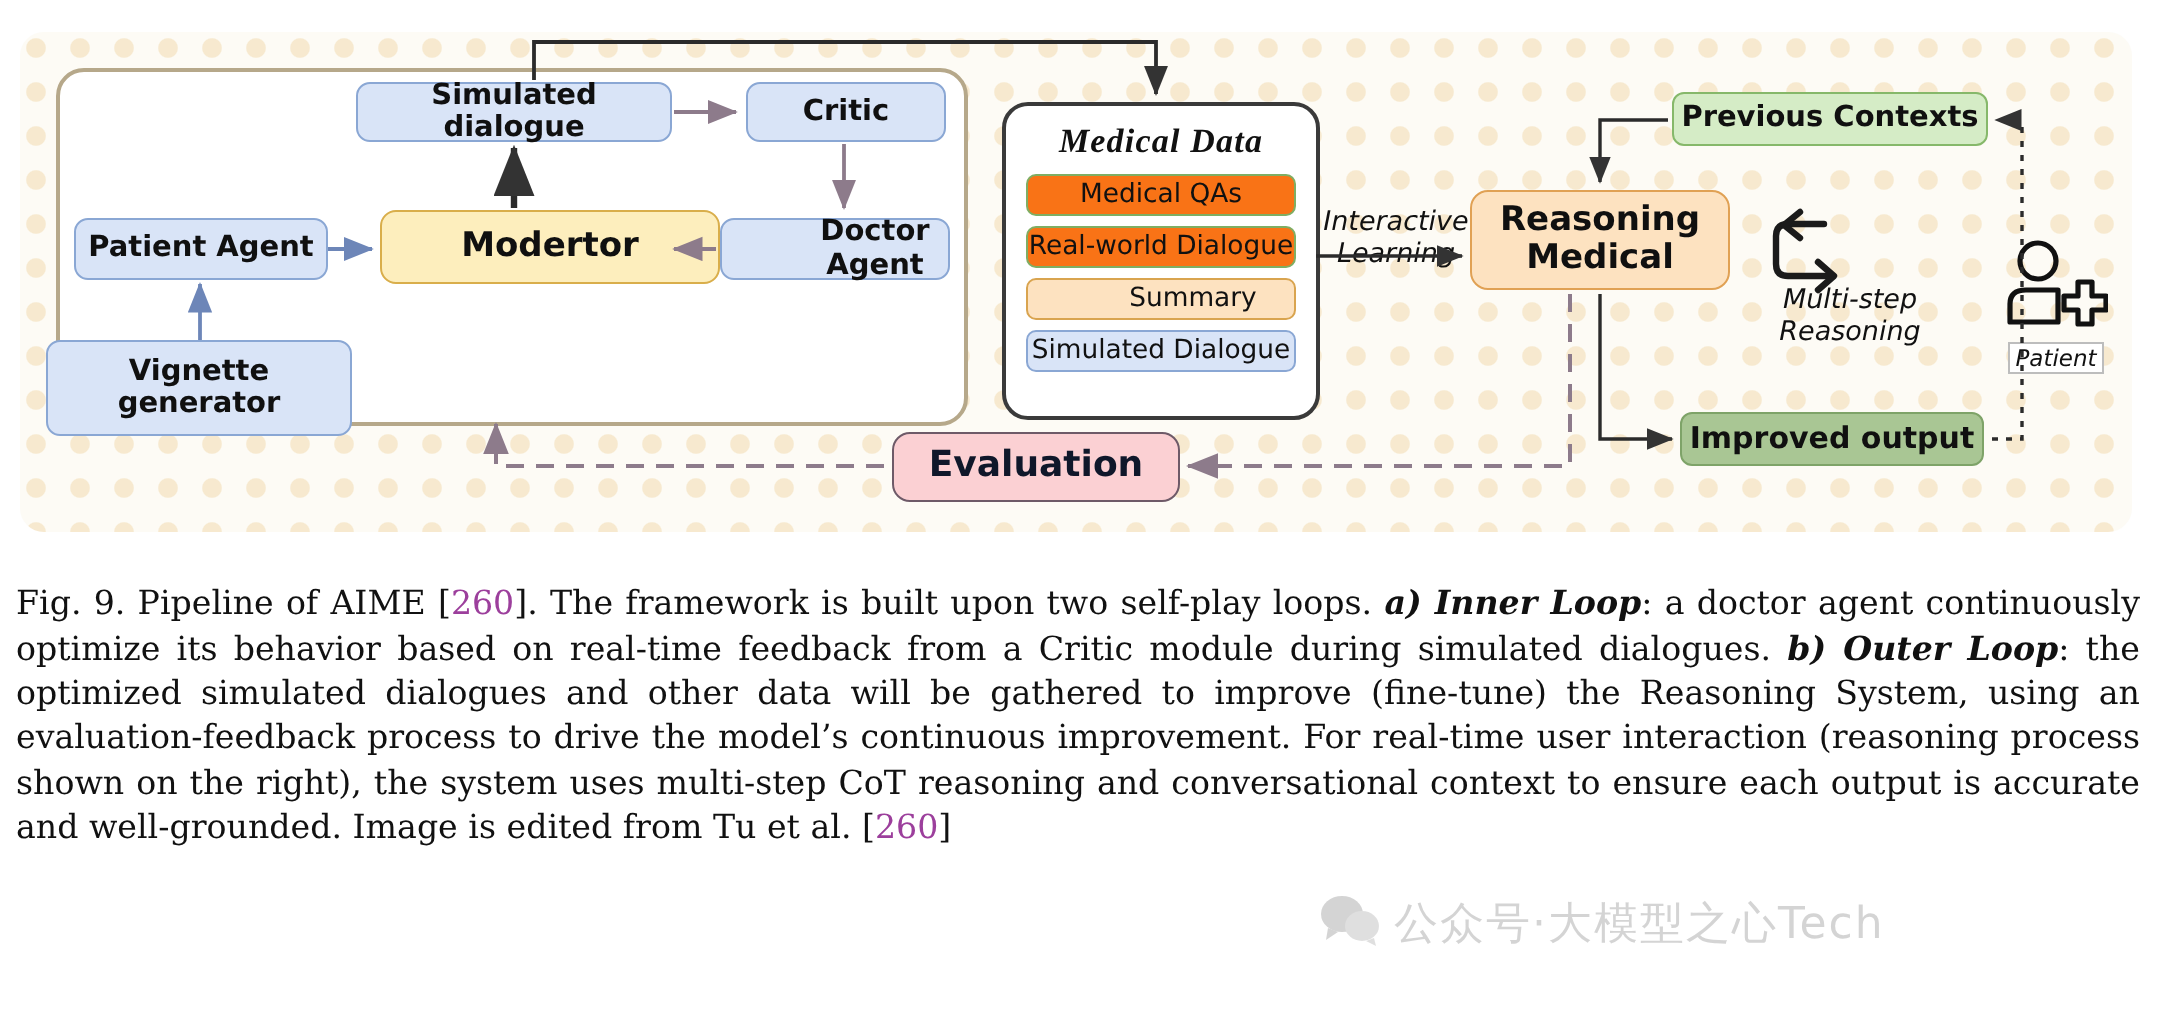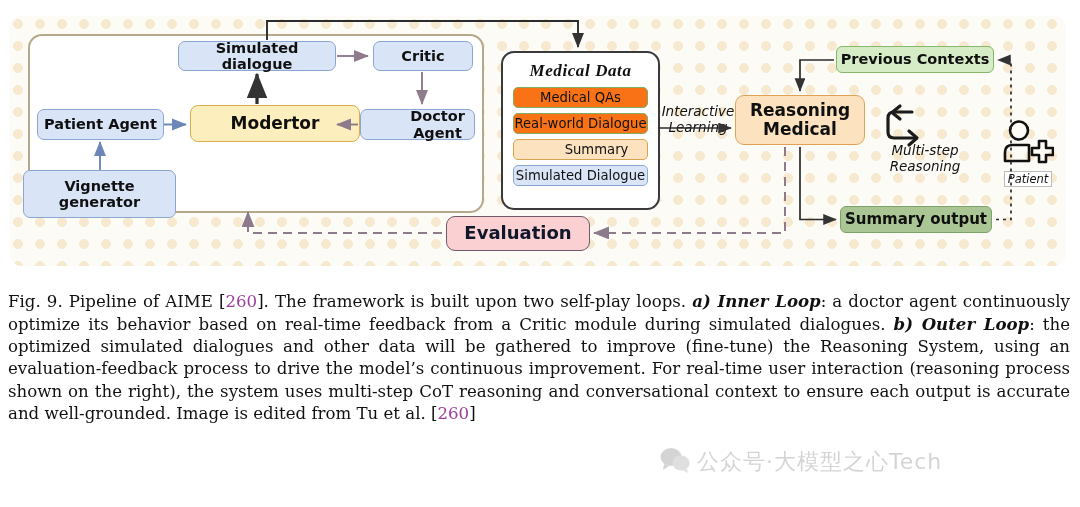--- a/index.html
+++ b/index.html
@@ -246,21 +246,21 @@
 
   <div class="node blue-node" style="left:13px; top:154px; width:153px; height:48px;">Vignette generator</div>
 
   <div class="node green-light-node" style="left:826px; top:30px; width:158px; height:27px;">Previous Contexts</div>
 
   <div class="node orange-node" style="left:725px; top:79px; width:130px; height:50px; flex-direction:column;">
     <span>Reasoning</span>
     <span>Medical</span>
   </div>
 
-  <div class="node green-mid-node" style="left:830px; top:190px; width:152px; height:27px;">Summary output</div>
+  <div class="node green-mid-node" style="left:830px; top:190px; width:152px; height:27px;">Improved output</div>
 
   <div class="node pink-node" style="left:436px; top:200px; width:144px; height:35px;">Evaluation</div>
 
   <div class="script-label" style="left:640px; top:88px; width:96px;">
     <div>Interactive</div>
     <div>Learning</div>
   </div>
 
   <div class="script-label" style="left:860px; top:127px; width:110px;">
     <div>Multi-step</div>

